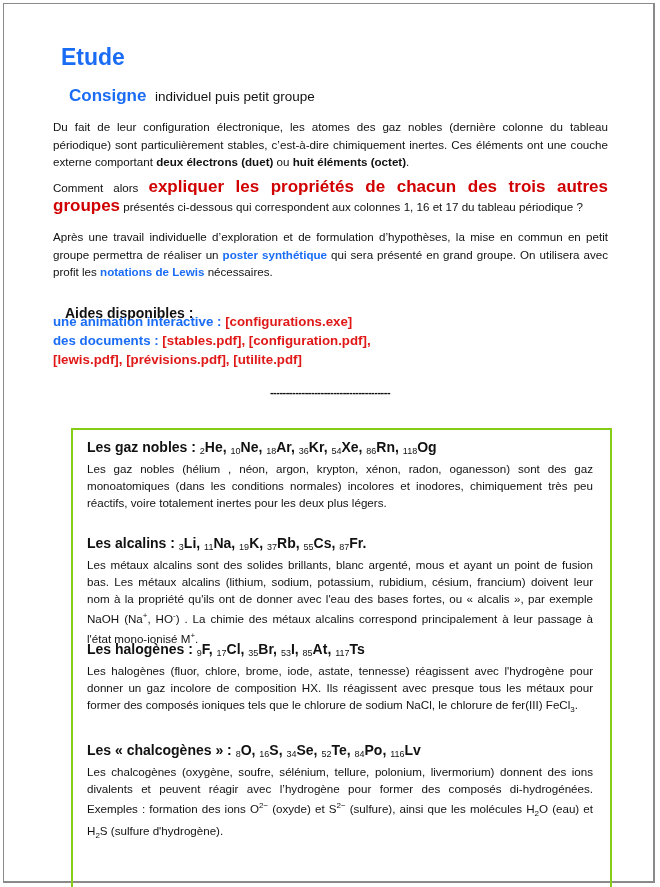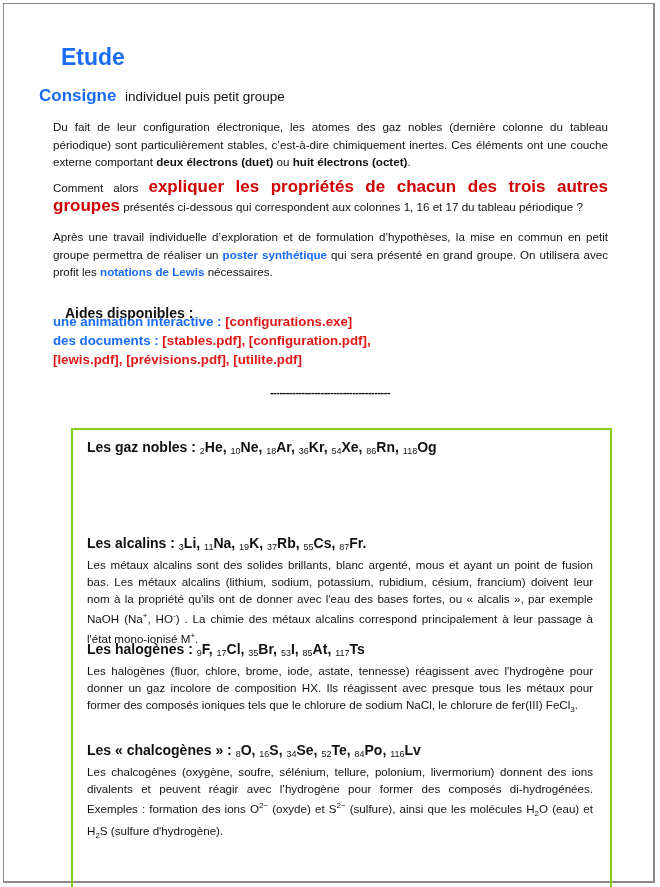--- a/index.html
+++ b/index.html
@@ -1,21 +1,21 @@
 <!DOCTYPE html>
 <html><head>
 <meta charset="utf-8">
 <style>
   html, body { margin:0; padding:0; background:#fff; }
   body { width:660px; height:887px; position:relative; overflow:hidden;
          font-family:"Liberation Sans", sans-serif; color:#111; }
   .page { position:absolute; left:3px; top:3px; width:652px; height:880px;
           border:1px solid #8a8a8a; border-right:2px solid #8a8a8a; border-bottom:2px solid #8a8a8a; box-sizing:border-box; }
   .title { position:absolute; left:53px; top:36px; font-size:23px; font-weight:bold; color:#1a6cf5; margin:8px; }
-  .consigne { position:absolute; left:39px; top:86px; font-size:16px; }
+  .consigne { position:absolute; left:69px; top:86px; font-size:16px; }
   .consigne .lbl { font-weight:bold; color:#1a6cf5; font-size:17px; }
   .consigne .sub { font-size:13.5px; color:#111; margin-left:4px; }
   .para { position:absolute; left:53px; width:555px; font-size:11.6px; line-height:17.5px; text-align:justify; margin:0; }
   .b { font-weight:bold; }
   .red-ital { color:#d10000; font-weight:bold; font-size:17px;margin-top:38px; }
   .blue-b { color:#1a6cf5; font-weight:bold; }
   .aides-h { position:absolute; left:53px; top:293px; font-size:14px; font-weight:bold; margin:12px; }
   .aides { position:absolute; left:53px; width:555px; text-align:left; font-size:13.3px; font-weight:bold; line-height:18px; }
   .aides .blue { color:#1a6cf5; }
   .aides .red { color:#e01818; }
@@ -33,21 +33,21 @@
 <div class="page">
 </div>
 
 <h1 class="title">Etude</h1>
 
 <div class="consigne">
   <span class="lbl">Consigne</span>
   <span class="sub">individuel puis petit groupe</span>
 </div>
 
-<p class="para" style="top:118px"><span>Du fait de leur configuration électronique, les atomes des gaz nobles (dernière colonne du tableau périodique) sont particulièrement stables, c’est-à-dire chimiquement inertes. Ces éléments ont une couche externe comportant </span><span class="b">deux électrons (duet)</span><span> ou </span><span class="b">huit électrons (octet)</span><span>.</span></p>
+<p class="para" style="top:118px"><span>Du fait de leur configuration électronique, les atomes des gaz nobles (dernière colonne du tableau périodique) sont particulièrement stables, c’est-à-dire chimiquement inertes. Ces éléments ont une couche externe comportant </span><span class="b">deux électrons (duet)</span><span> ou </span><span class="b">huit éléments (octet)</span><span>.</span></p>
 
 <p class="para" style="top:178px"><span>Comment alors </span><span class="red-ital">expliquer les propriétés de chacun des trois autres groupes</span><span> présentés ci-dessous qui correspondent aux colonnes 1, 16 et 17 du tableau périodique ?</span></p>
 
 <p class="para" style="top:228px"><span>Après une travail individuelle d’exploration et de formulation d’hypothèses, la mise en commun en petit groupe permettra de réaliser un </span><span class="blue-b">poster synthétique</span><span> qui sera présenté en grand groupe. On utilisera avec profit les </span><span class="blue-b">notations de Lewis</span><span> nécessaires.</span></p>
 
 <h2 class="aides-h">Aides disponibles :</h2>
 
 <div class="aides" style="top:313px">
   <span class="blue">une animation interactive : </span><span class="red">[configurations.exe]</span>
 </div>
@@ -57,20 +57,21 @@
 <div class="aides" style="top:351px">
   <span class="red">[lewis.pdf], [prévisions.pdf], [utilite.pdf]</span>
 </div>
 
 <div class="sep">--------------------------------------</div>
 
 <div class="box">
 
   <div class="sect" style="top:8px">
     <h3><span>Les gaz nobles : </span><span class="els"><span><sub>2</sub><span>He</span></span>, <span><sub>10</sub><span>Ne</span></span>, <span><sub>18</sub><span>Ar</span></span>, <span><sub>36</sub><span>Kr</span></span>, <span><sub>54</sub><span>Xe</span></span>, <span><sub>86</sub><span>Rn</span></span>, <span><sub>118</sub><span>Og</span></span></span></h3>
+    <p>Les gaz nobles (hélium , néon, argon, krypton, xénon, radon, oganesson) sont des gaz monoatomiques (dans les conditions normales) incolores et inodores, chimiquement très peu réactifs, voire totalement inertes pour les deux plus légers.</p>
   </div>
 
   <div class="sect" style="top:104px">
     <h3><span>Les alcalins : </span><span class="els"><span><sub>3</sub><span>Li</span></span>, <span><sub>11</sub><span>Na</span></span>, <span><sub>19</sub><span>K</span></span>, <span><sub>37</sub><span>Rb</span></span>, <span><sub>55</sub><span>Cs</span></span>, <span><sub>87</sub><span>Fr</span></span></span><span>.</span></h3>
     <p><span>Les métaux alcalins sont des solides brillants, blanc argenté, mous et ayant un point de fusion bas. Les métaux alcalins (lithium, sodium, potassium, rubidium, césium, francium) doivent leur nom à la propriété qu'ils ont de donner avec l'eau des bases fortes, ou « alcalis », par exemple NaOH (Na</span><sup>+</sup><span>, HO</span><sup>-</sup><span>) . La chimie des métaux alcalins correspond principalement à leur passage à l'état mono-ionisé M</span><sup>+</sup><span>.</span></p>
   </div>
 
   <div class="sect" style="top:210px">
     <h3><span>Les halogènes :  </span><span class="els"><span><sub>9</sub><span>F</span></span>, <span><sub>17</sub><span>Cl</span></span>, <span><sub>35</sub><span>Br</span></span>, <span><sub>53</sub><span>I</span></span>, <span><sub>85</sub><span>At</span></span>, <span><sub>117</sub><span>Ts</span></span></span></h3>
     <p><span>Les halogènes (fluor, chlore, brome, iode, astate, tennesse) réagissent  avec l'hydrogène pour donner un gaz incolore de composition HX. Ils réagissent avec presque tous les métaux pour former des composés ioniques tels que le chlorure de sodium NaCl, le chlorure de fer(III) FeCl</span><sub>3</sub><span>.</span></p>

